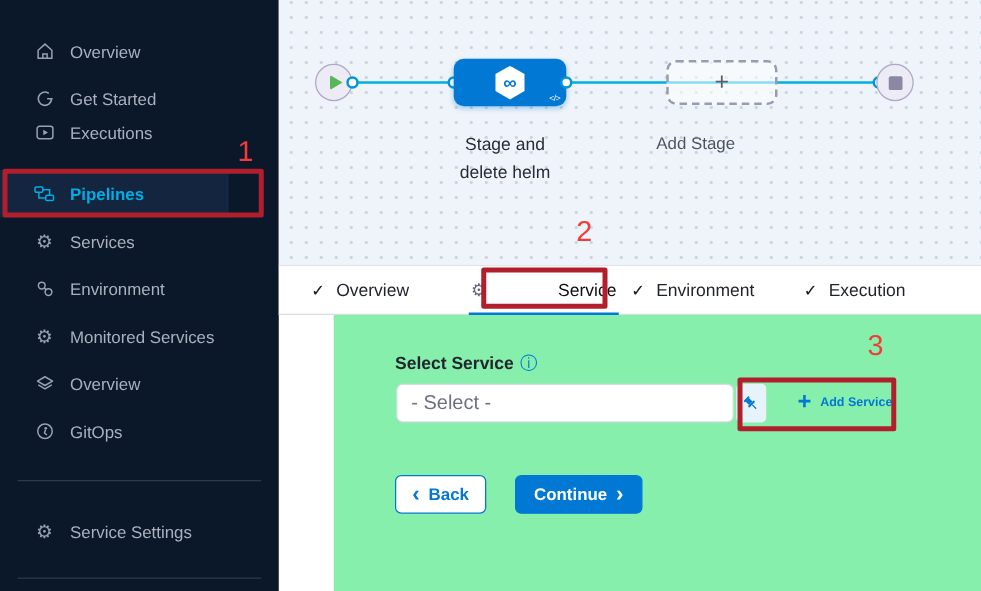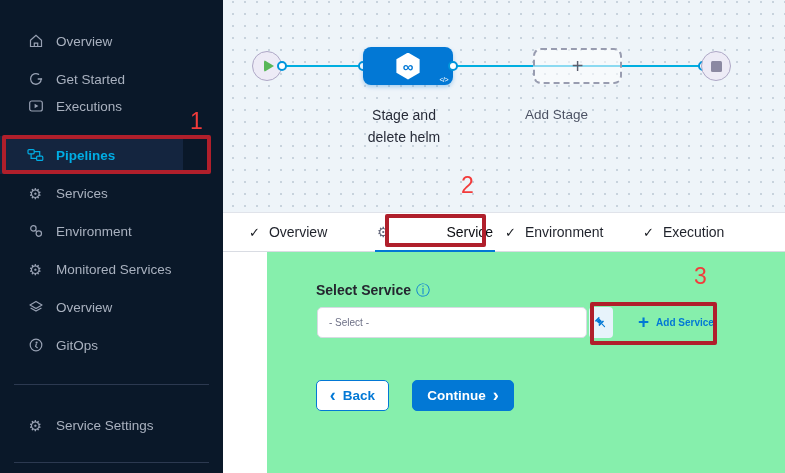--- a/index.html
+++ b/index.html
@@ -38,21 +38,21 @@
   .tab .tlabel { font-size:14px; color:#1f222b; font-weight:500; }
   .tab.active .ticon { color:#62667a; font-size:14px; }
   .tab.active .tlabel { font-weight:400; color:#0b0d12;margin-left:48px; }
   .tab-underline { position:absolute; left:152px; bottom:-1px; width:120px; height:2.5px; background:#0278d5; }
 
   
   .content { position:absolute; left:223px; top:252px; width:562px; height:221px; background:#86efac;margin-left:44px; }
   .field-label-row { position:absolute; left:49px; top:30px; display:flex; align-items:center; gap:5px; }
   .field-label { font-size:14px; font-weight:700; color:#24262f; }
   .info-ic { color:#0278d5; font-size:14px; line-height:1; }
-  .select-input { position:absolute; left:50px; top:55px; width:270px; height:31px; border:1px solid #d8dae3; border-radius:5px; background:#fff; font-size:10px; color:#6d7086; padding:0 11px; font-family:inherit; outline:none; }
+  .select-input { position:absolute; left:50px; top:55px; width:270px; height:31px; border:1px solid #d8dae3; border-radius:5px; background:#fff; font-size:16px; color:#6d7086; padding:0 11px; font-family:inherit; outline:none; }
   .select-input::placeholder { color:#6d7086; opacity:1; }
   .pin-chip { position:absolute; left:322px; top:55px; width:24px; height:31px; background:#e7f3fb; border-radius:4px; display:flex; align-items:center; justify-content:center; cursor:pointer; }
   .add-service { position:absolute; left:371px; top:55px; height:31px; display:flex; align-items:center; gap:7px; cursor:pointer; color:#0278d5; }
   .add-service .plus { font-size:19px; font-weight:700; line-height:1; margin-top:-2px; }
   .add-service .aslabel { font-size:10px; font-weight:700; }
   .btn { position:absolute; top:128px; height:31px; display:flex; align-items:center; justify-content:center; gap:7px; border-radius:5px; font-size:13.5px; font-weight:700; cursor:pointer; }
   .btn .chev { font-size:18px; font-weight:700; line-height:1; margin-top:-2px; }
   .btn-back { left:49px; width:73px; background:#fff; border:1px solid #0278d5; color:#0278d5; }
   .btn-continue { left:145px; width:102px; background:#0278d5; border:1px solid #0278d5; color:#fff; }
 

